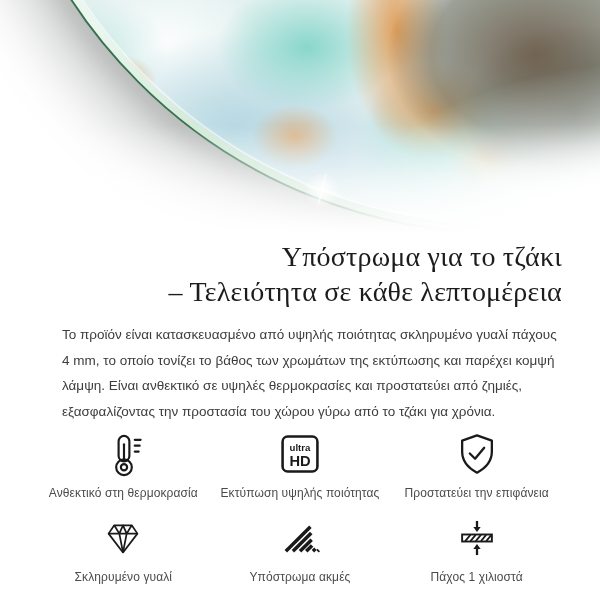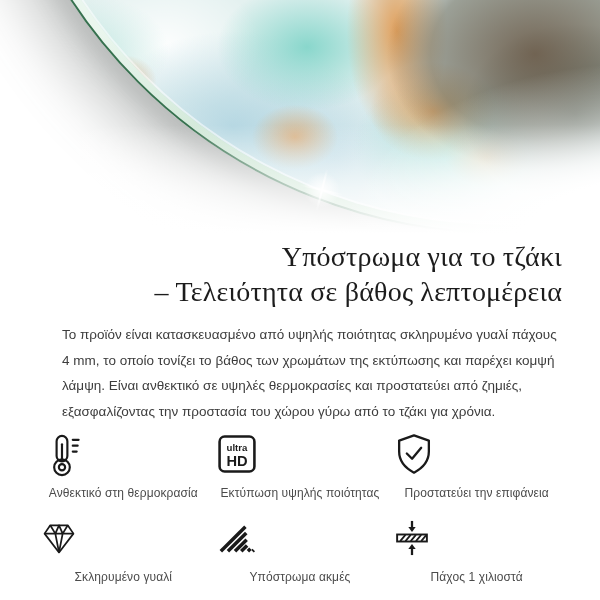--- a/index.html
+++ b/index.html
@@ -71,21 +71,21 @@
     margin-top:13px; max-width:530px;
     font-size:13.5px; line-height:25.5px; color:#3d3d3d;margin-left:24px;
   }
 
   
   .features {
     margin-top:6px;
     display:grid; grid-template-columns:1fr 1fr 1fr; row-gap:14px; column-gap:6px;
   }
   .feature { text-align:center; }
-  .icon-box { height:48px; display:flex; align-items:center; justify-content:flex-start; color:#701a75; }
+  .icon-box { height:48px; display:flex; align-items:center; justify-content:center; color:#701a75; }
   .feature-label { margin-top:8px; font-size:12px; color:#4b4b4b; letter-spacing:.1px; }
   svg { display:block; }
 </style>
 </head>
 <body>
 
 <div class="page">
 
   <section class="hero">
     <div class="disc">
@@ -93,21 +93,21 @@
     </div>
     <div class="fade-bottom"></div>
     <div class="fade-right"></div>
     <div class="sparkle-glow"></div>
     <div class="sparkle"></div>
   </section>
 
   <section class="content">
     <h1>
       <span>Υπόστρωμα για το τζάκι</span><br>
-      <span>– Τελειότητα σε βάθος λεπτομέρεια</span>
+      <span>– Τελειότητα σε κάθε λεπτομέρεια</span>
     </h1>
 
     <p class="lead">Το προϊόν είναι κατασκευασμένο από υψηλής ποιότητας σκληρυμένο γυαλί πάχους 4 mm, το οποίο τονίζει το βάθος των χρωμάτων της εκτύπωσης και παρέχει κομψή λάμψη. Είναι ανθεκτικό σε υψηλές θερμοκρασίες και προστατεύει από ζημιές, εξασφαλίζοντας την προστασία του χώρου γύρω από το τζάκι για χρόνια.</p>
 
     <div class="features">
 
       <div class="feature">
         <div class="icon-box">
           <svg width="47" height="47" viewBox="0 0 48 48" fill="none" stroke="#1a1a1a" stroke-width="2.2" stroke-linecap="round">
             <rect x="19" y="5" width="11" height="26" rx="5.5"></rect>

